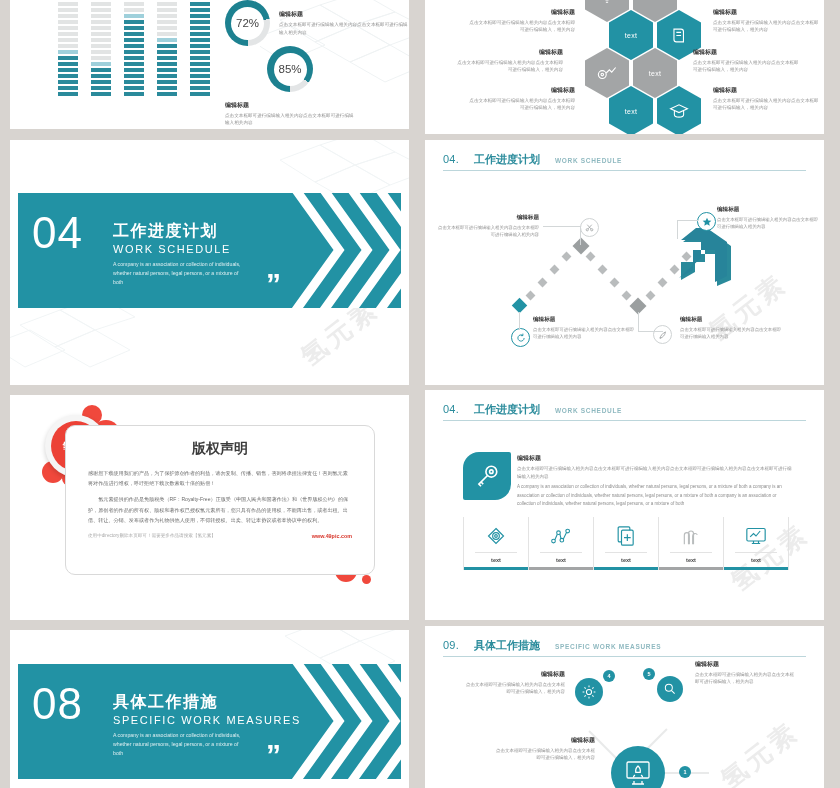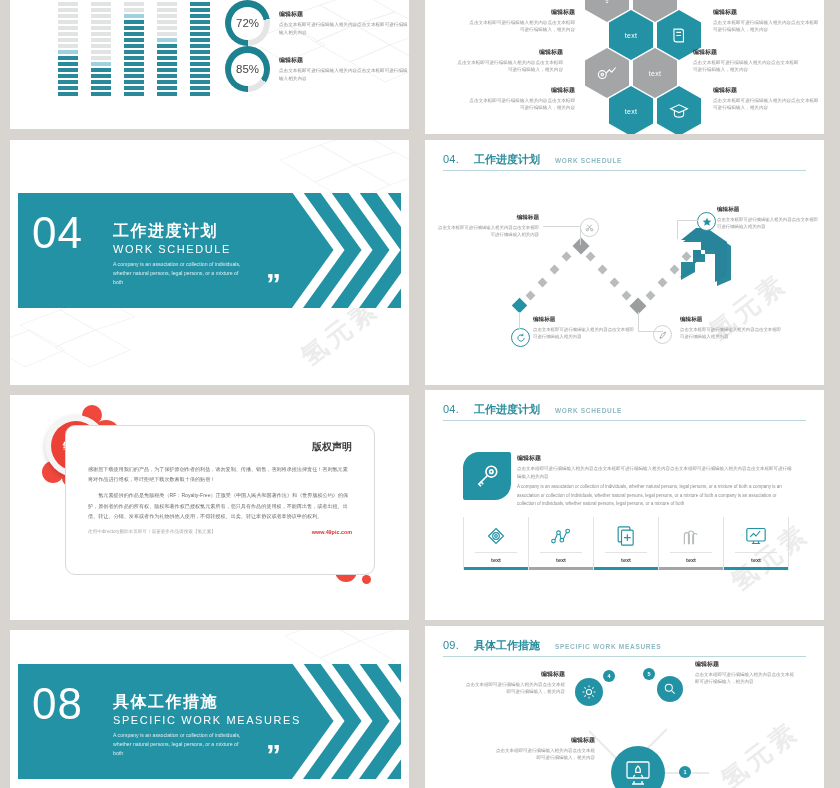--- a/index.html
+++ b/index.html
@@ -144,21 +144,21 @@
   .diamond.teal { background: #2292a4; width: 11px; height: 11px;}
   .connector { position: absolute; border: 1px solid #d3d7d8; border-right: none; border-bottom: none;}
 
   
   .cp-card {
     position: absolute;
     border: 1px solid #d9d9d9;
     border-radius: 10px;
     background: #fff;
   }
-  .cp-title { text-align:right; font-size: 10px; font-weight: 700; color: #3b3b3b;}
+  .cp-title { text-align:center; font-size: 14px; font-weight: 700; color: #3b3b3b;}
   .cp-p { font-size: 5.1px; color: #6b6b6b; line-height: 2.0; }
   .cp-foot { display:flex; justify-content: space-between; align-items:center; }
   .cp-foot .note { font-size: 4.6px; color: #aaa;}
   .cp-foot .url { font-size: 5.4px; color: #d8352a; font-weight: 700;}
   .blob { position: absolute; border-radius: 50%; background: #f0483c; }
   .logo-ring {
     position:absolute; border-radius: 50%;
     background: #f5f5f5;
     box-shadow: 0 2px 5px rgba(0,0,0,.18);
     display:flex;align-items:center;justify-content:center;
@@ -324,21 +324,21 @@
       <div class="donut" id="donut0" style="background: conic-gradient(from 180deg, rgb(29, 129, 144) 0deg, rgb(29, 129, 144) 259.2deg, rgb(227, 229, 230) 259.2deg, rgb(227, 229, 230) 360deg);">
         <div class="hole"></div>
         <span class="pct">72%</span>
       </div>
       <div class="dn-txt">
         <div class="dn-title">编辑标题</div>
         <div class="dn-body">点击文本框即可进行编辑输入相关内容点击文本框即可进行编辑输入相关内容</div>
       </div>
     </div>
 
-    <div class="donut-row" style="left:215px;top:142px;">
+    <div class="donut-row" style="left:215px;top:142px;flex-direction:column;">
       <div class="donut" id="donut1" style="background: conic-gradient(from 180deg, rgb(29, 129, 144) 0deg, rgb(29, 129, 144) 306deg, rgb(227, 229, 230) 306deg, rgb(227, 229, 230) 360deg);">
         <div class="hole"></div>
         <span class="pct">85%</span>
       </div>
       <div class="dn-txt">
         <div class="dn-title">编辑标题</div>
         <div class="dn-body">点击文本框即可进行编辑输入相关内容点击文本框即可进行编辑输入相关内容</div>
       </div>
     </div>
   </div>

